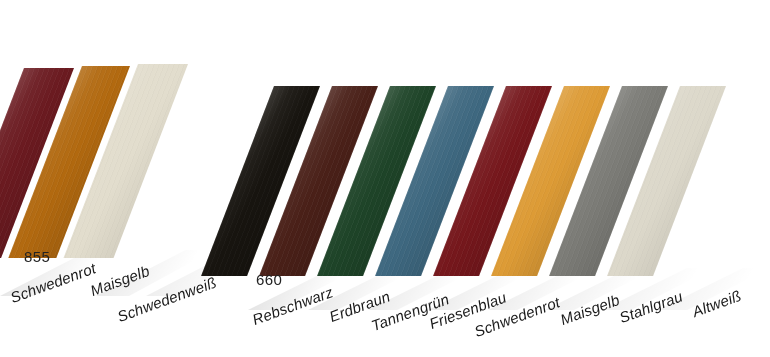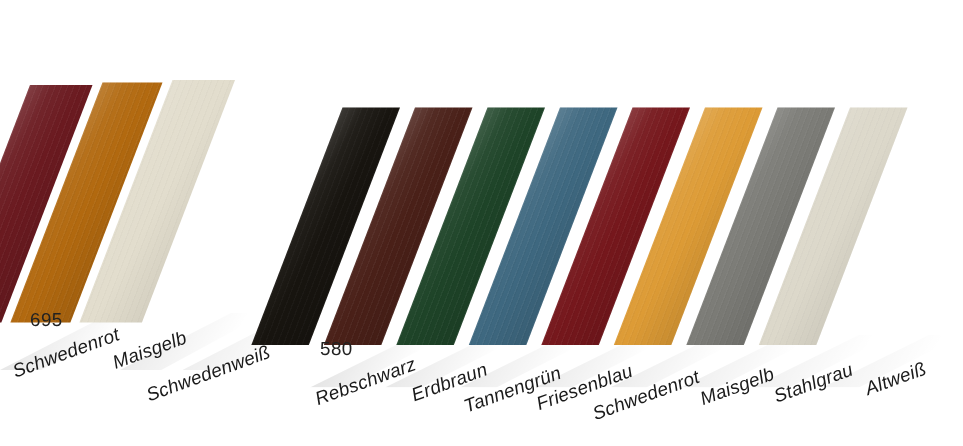--- a/index.html
+++ b/index.html
@@ -94,21 +94,21 @@
     <div class="swatch" style="left:82px;top:66px;width:48px;height:192px;background:#B2690F;">
       <div class="grain"></div>
       <div class="sheen"></div>
     </div>
 
     <div class="swatch" style="left:138px;top:64px;width:50px;height:194px;background:#E2DDCD;">
       <div class="grain" style="opacity:.45;"></div>
       <div class="sheen" style="opacity:.6;"></div>
     </div>
 
-    <div class="code" style="left:24px;top:248px;">695</div>
+    <div class="code" style="left:24px;top:248px;">855</div>
 
     <div class="plank-label" style="left:8px;top:290px;transform:rotate(-20deg);">Schwedenrot</div>
     <div class="plank-label" style="left:88px;top:283px;transform:rotate(-20deg);">Maisgelb</div>
     <div class="plank-label" style="left:115px;top:309px;transform:rotate(-20deg);">Schwedenweiß</div>
   </div>
 
   <div class="group">
 
     <div class="foot" style="left:248px;top:268px;width:112px;height:42px;
                 background:linear-gradient(120deg,rgba(0,0,0,0.14),rgba(0,0,0,0) 72%);
@@ -161,21 +161,21 @@
     </div>
     <div class="swatch" style="left:622px;top:86px;width:46px;height:190px;background:#7B7B76;">
       <div class="grain" style="opacity:.6;"></div>
       <div class="sheen"></div>
     </div>
     <div class="swatch" style="left:680px;top:86px;width:46px;height:190px;background:#DCD8CA;">
       <div class="grain" style="opacity:.4;"></div>
       <div class="sheen" style="opacity:.6;"></div>
     </div>
 
-    <div class="code" style="left:256px;top:271px;">580</div>
+    <div class="code" style="left:256px;top:271px;">660</div>
 
     <div class="plank-label" style="left:250px;top:312px;transform:rotate(-20deg);">Rebschwarz</div>
     <div class="plank-label" style="left:327px;top:309px;transform:rotate(-20deg);">Erdbraun</div>
     <div class="plank-label" style="left:369px;top:318px;transform:rotate(-20deg);">Tannengrün</div>
     <div class="plank-label" style="left:427px;top:316px;transform:rotate(-20deg);">Friesenblau</div>
     <div class="plank-label" style="left:472px;top:324px;transform:rotate(-20deg);">Schwedenrot</div>
     <div class="plank-label" style="left:558px;top:312px;transform:rotate(-20deg);">Maisgelb</div>
     <div class="plank-label" style="left:617px;top:310px;transform:rotate(-20deg);">Stahlgrau</div>
     <div class="plank-label" style="left:690px;top:304px;transform:rotate(-20deg);">Altweiß</div>
   </div>

